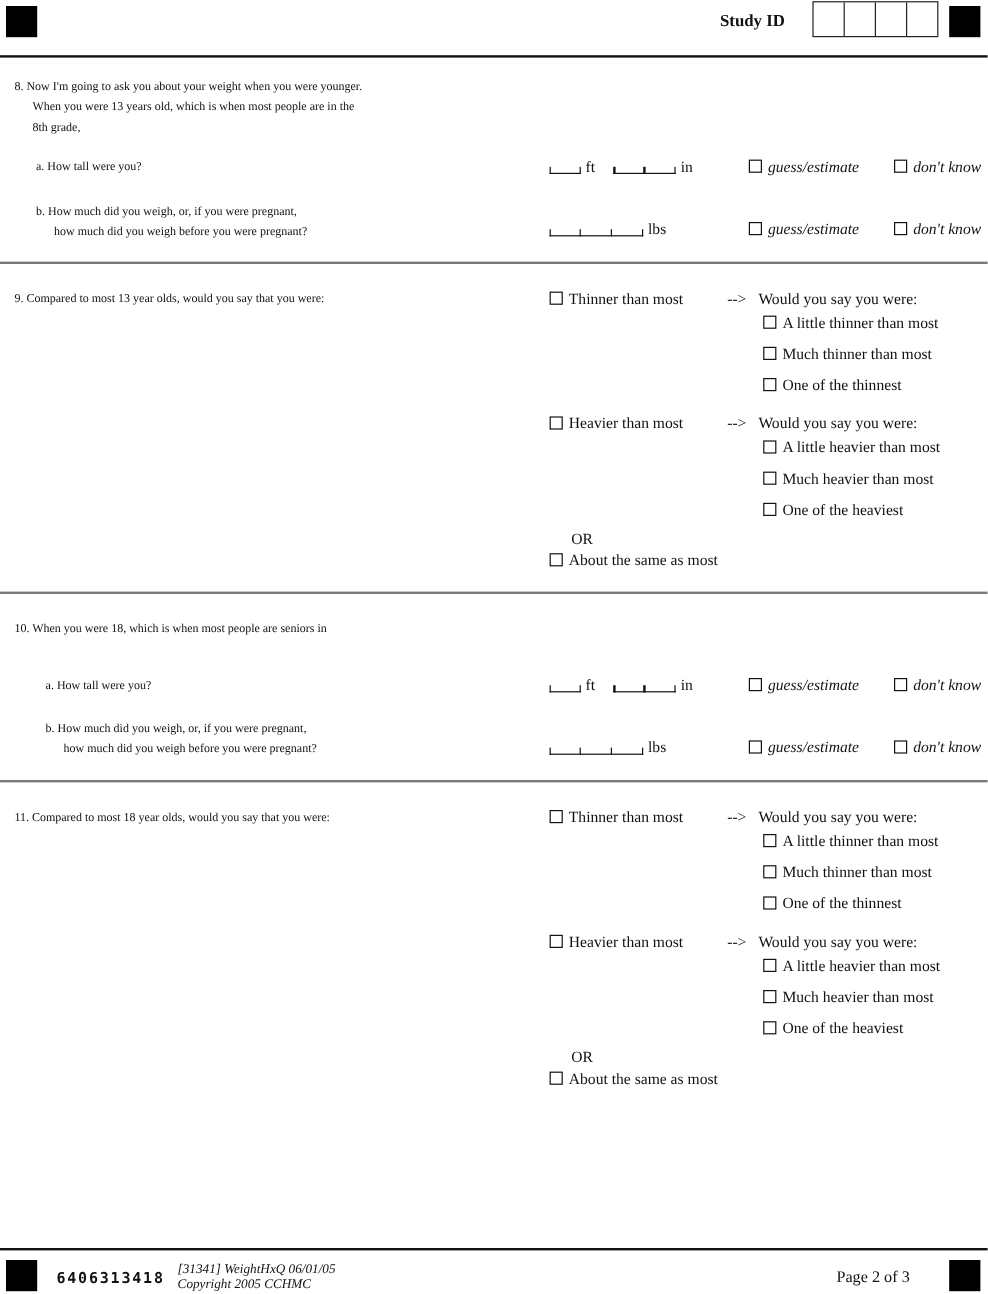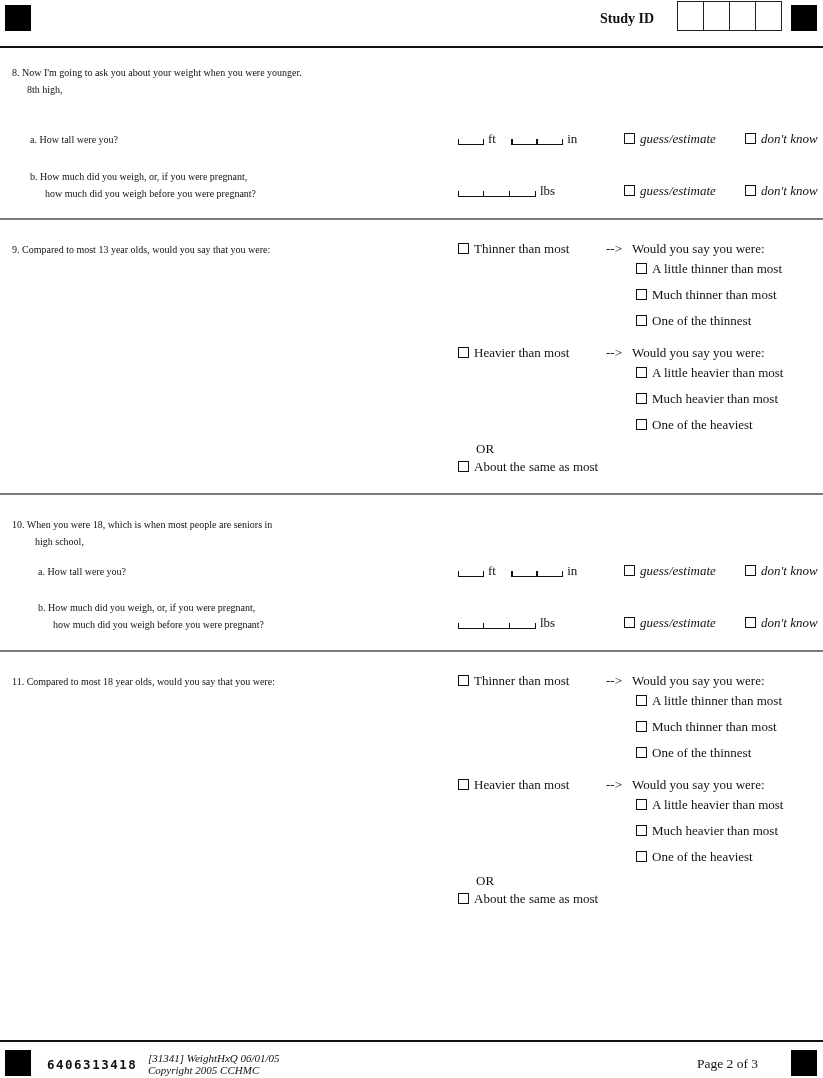--- a/index.html
+++ b/index.html
@@ -37,21 +37,22 @@
 <div class="abs id-boxes" style="left:677px;top:1px;">
   <div class="id-box"></div>
   <div class="id-box"></div>
   <div class="id-box"></div>
   <div class="id-box"></div>
 </div>
 <div class="hline rule-dark" style="top:46px;"></div>
 
 <div class="abs q" style="left:12px;top:64px;">
   <div>8. Now I'm going to ask you about your weight when you were younger.</div>
-  <div style="padding-left:15px">8th high,</div>
+  <div style="padding-left:15px">When you were 13 years old, which is when most people are in the</div>
+  <div style="padding-left:15px">8th grade,</div>
 </div>
 <div class="abs q" style="left:30px;top:131px;">a. How tall were you?</div>
 <div class="abs opt" style="left:458px;top:131px;">
   <span class="entry" style="width:26px;"><i style="left:0"></i><i style="right:0"></i></span><span class="unit">ft</span>
   <span class="entry" style="width:52px;margin-left:12px;"><i style="left:0"></i><i style="left:25px"></i><i style="right:0"></i></span><span class="unit">in</span>
 </div>
 <div class="abs opt ital" style="left:603px;top:131px;"><span class="cb"></span><span>guess/estimate</span></div>
 <div class="abs opt ital" style="left:724px;top:131px;"><span class="cb"></span><span>don't know</span></div>
 
 <div class="abs q" style="left:30px;top:168px;">
@@ -81,21 +82,20 @@
 <div class="abs opt" style="left:636px;top:391px;"><span class="cb"></span><span>Much heavier than most</span></div>
 <div class="abs opt" style="left:636px;top:417px;"><span class="cb"></span><span>One of the heaviest</span></div>
 
 <div class="abs opt" style="left:476px;top:441px;">OR</div>
 <div class="abs opt bold" style="left:458px;top:459px;"><span class="cb"></span><span>About the same as most</span></div>
 
 <div class="hline rule-gray" style="top:493px;"></div>
 
 <div class="abs q" style="left:12px;top:516px;">
   <div>10. When you were 18, which is when most people are seniors in</div>
-  <div style="padding-left:23px">high school,</div>
 </div>
 <div class="abs q" style="left:38px;top:563px;">a. How tall were you?</div>
 <div class="abs opt" style="left:458px;top:563px;">
   <span class="entry" style="width:26px;"><i style="left:0"></i><i style="right:0"></i></span><span class="unit">ft</span>
   <span class="entry" style="width:52px;margin-left:12px;"><i style="left:0"></i><i style="left:25px"></i><i style="right:0"></i></span><span class="unit">in</span>
 </div>
 <div class="abs opt ital" style="left:603px;top:563px;"><span class="cb"></span><span>guess/estimate</span></div>
 <div class="abs opt ital" style="left:724px;top:563px;"><span class="cb"></span><span>don't know</span></div>
 
 <div class="abs q" style="left:38px;top:599px;">

